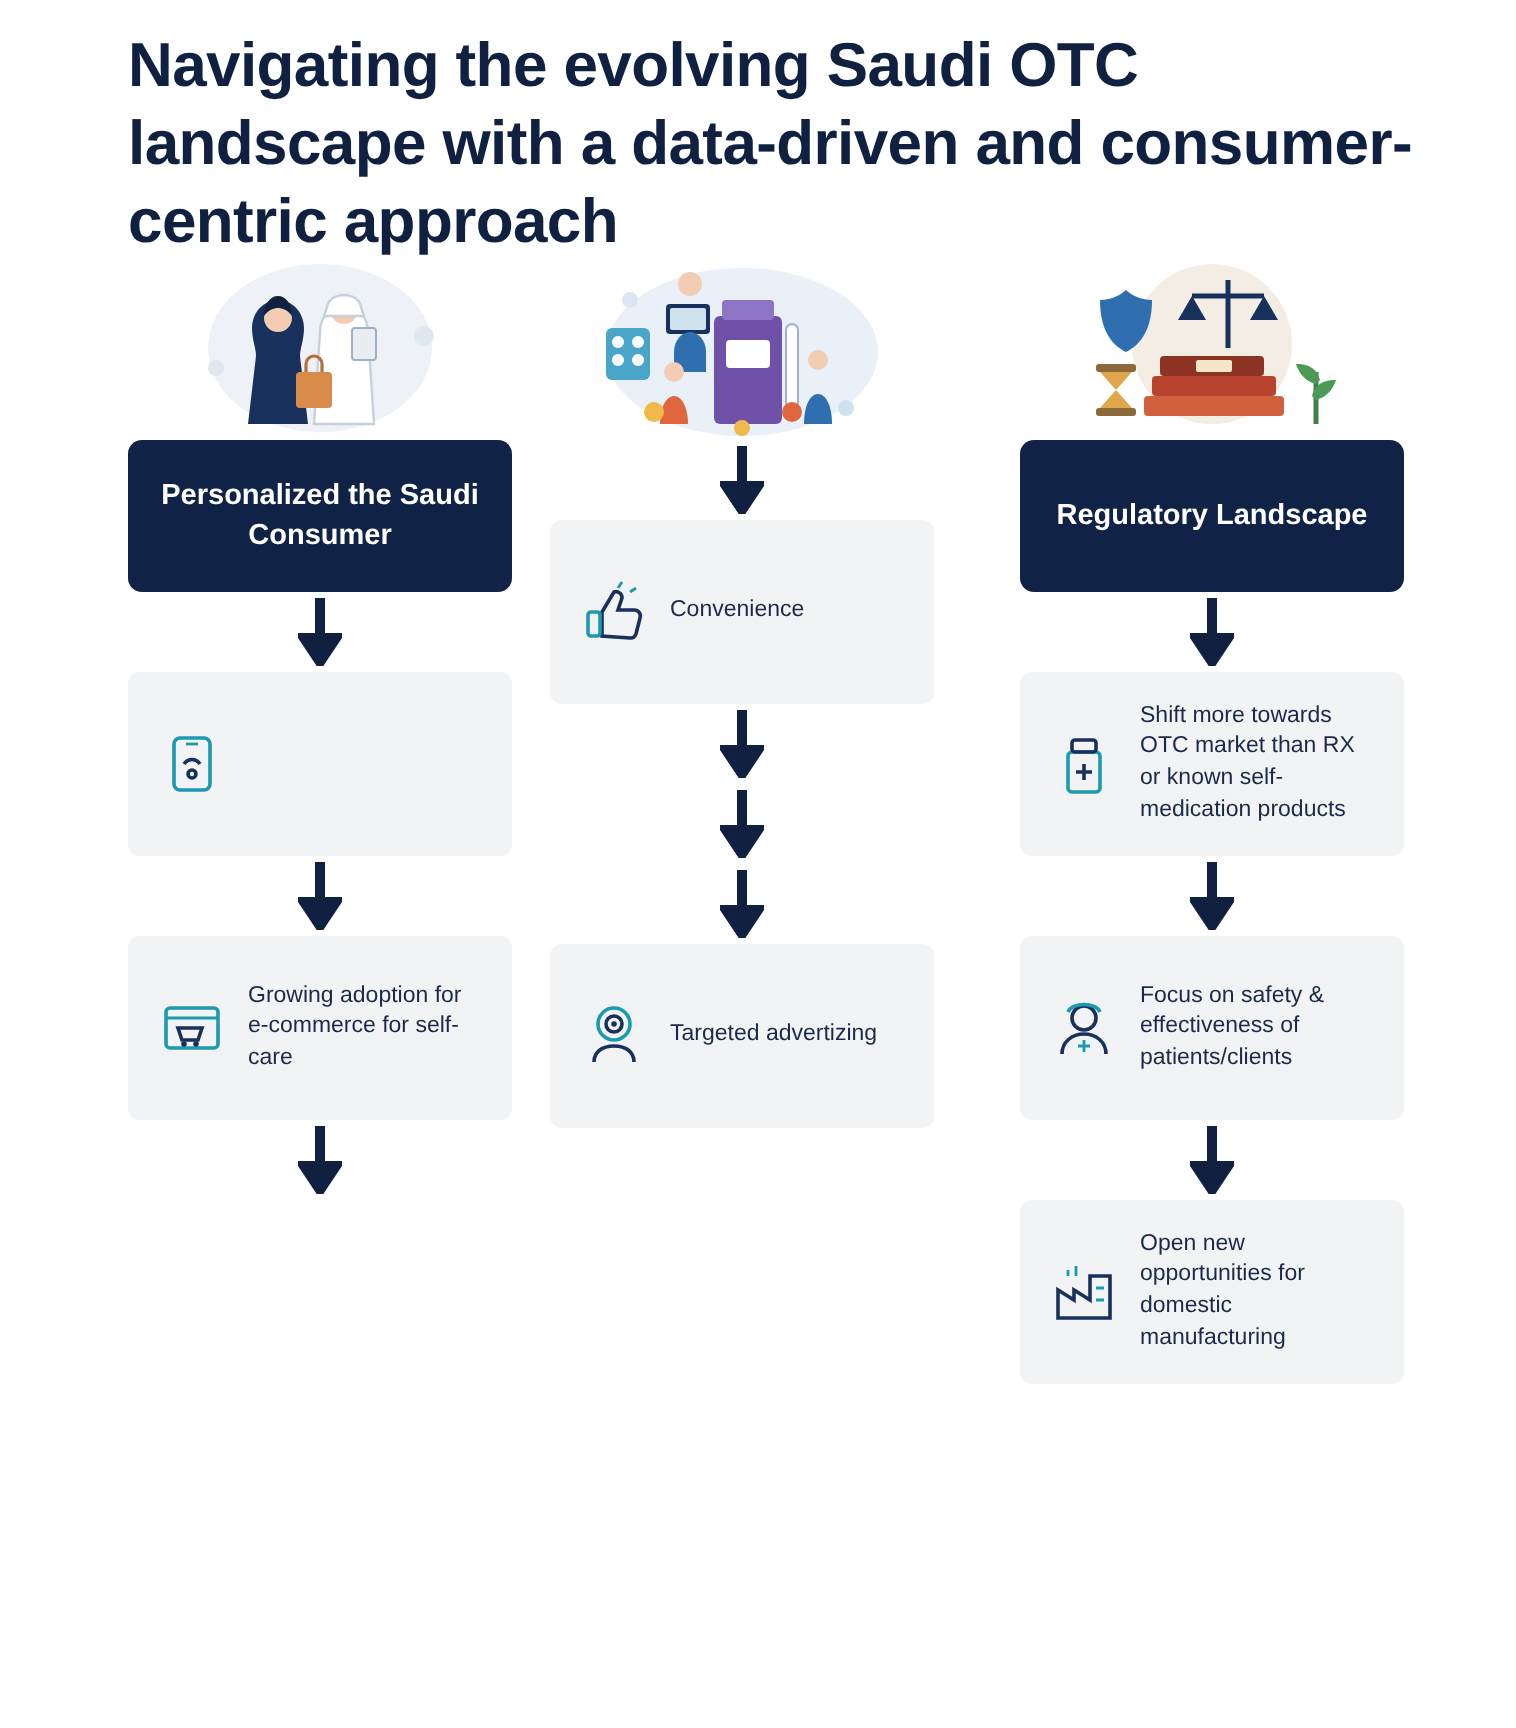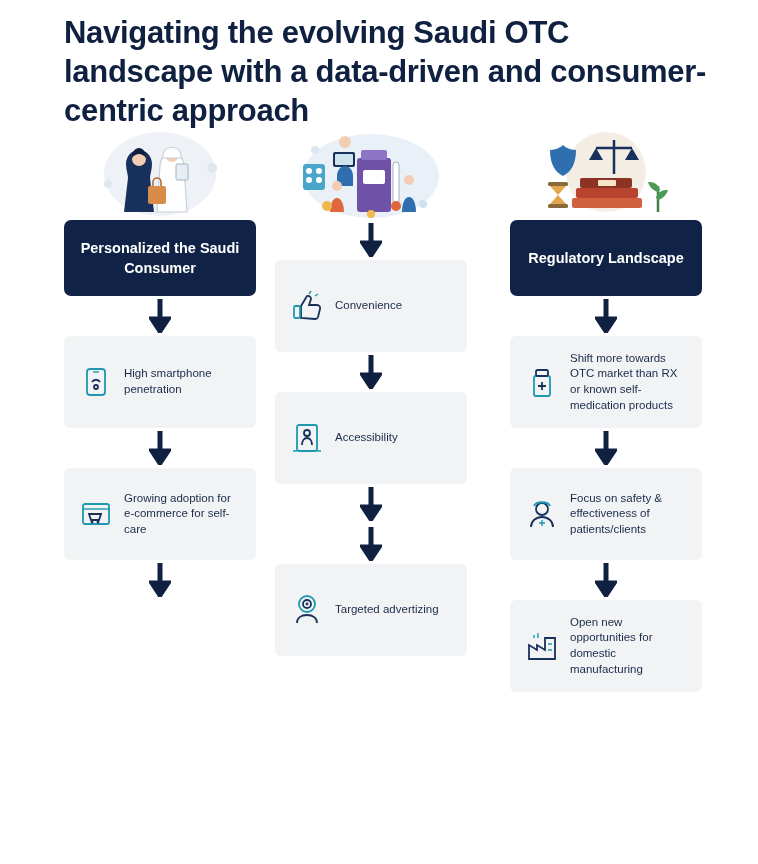--- a/index.html
+++ b/index.html
@@ -138,21 +138,20 @@
 
   <div class="step h-92">
     <div class="step-icon">
       <svg width="36" height="36" viewBox="0 0 36 36" fill="none" stroke="#1b9ab0" stroke-width="1.8">
         <rect x="9" y="5" width="18" height="26" rx="3"></rect>
         <path d="M15 8h6" stroke-width="1.4"></path>
         <path d="M14 18c2-3 6-3 8 0" stroke="#17315c"></path>
         <circle cx="18" cy="23" r="2" stroke="#17315c"></circle>
       </svg>
     </div>
-    <div class="step-text">High smartphone penetration</div>
   </div>
 
   <div class="arrow">
     <svg width="22" height="34" viewBox="0 0 22 34">
         <path d="M11 0v22M11 32l-8-12h16z" stroke="#0f2040" stroke-width="5" fill="#0f2040"></path>
       </svg>
   </div>
 
   <div class="step h-92">
     <div class="step-icon">
@@ -228,31 +227,20 @@
     </div>
     <div class="step-text">Convenience</div>
   </div>
 
   <div class="arrow">
     <svg width="22" height="34" viewBox="0 0 22 34">
         <path d="M11 0v22M11 32l-8-12h16z" stroke="#0f2040" stroke-width="5" fill="#0f2040"></path>
       </svg>
   </div>
 
-  <div class="step h-92">
-    <div class="step-icon">
-      <svg width="36" height="36" viewBox="0 0 36 36" fill="none" stroke="#1b9ab0" stroke-width="1.8">
-        <rect x="8" y="5" width="20" height="26" rx="2"></rect>
-        <circle cx="18" cy="13" r="3" stroke="#17315c"></circle>
-        <path d="M13 25c0-4 2-7 5-7s5 3 5 7" stroke="#17315c"></path>
-        <path d="M28 31h4M4 31h4" stroke-width="1.4"></path>
-      </svg>
-    </div>
-    <div class="step-text">Accessibility</div>
-  </div>
 
   <div class="arrow">
     <svg width="22" height="34" viewBox="0 0 22 34">
         <path d="M11 0v22M11 32l-8-12h16z" stroke="#0f2040" stroke-width="5" fill="#0f2040"></path>
       </svg>
   </div>
 
 
   <div class="arrow">
     <svg width="22" height="34" viewBox="0 0 22 34">

